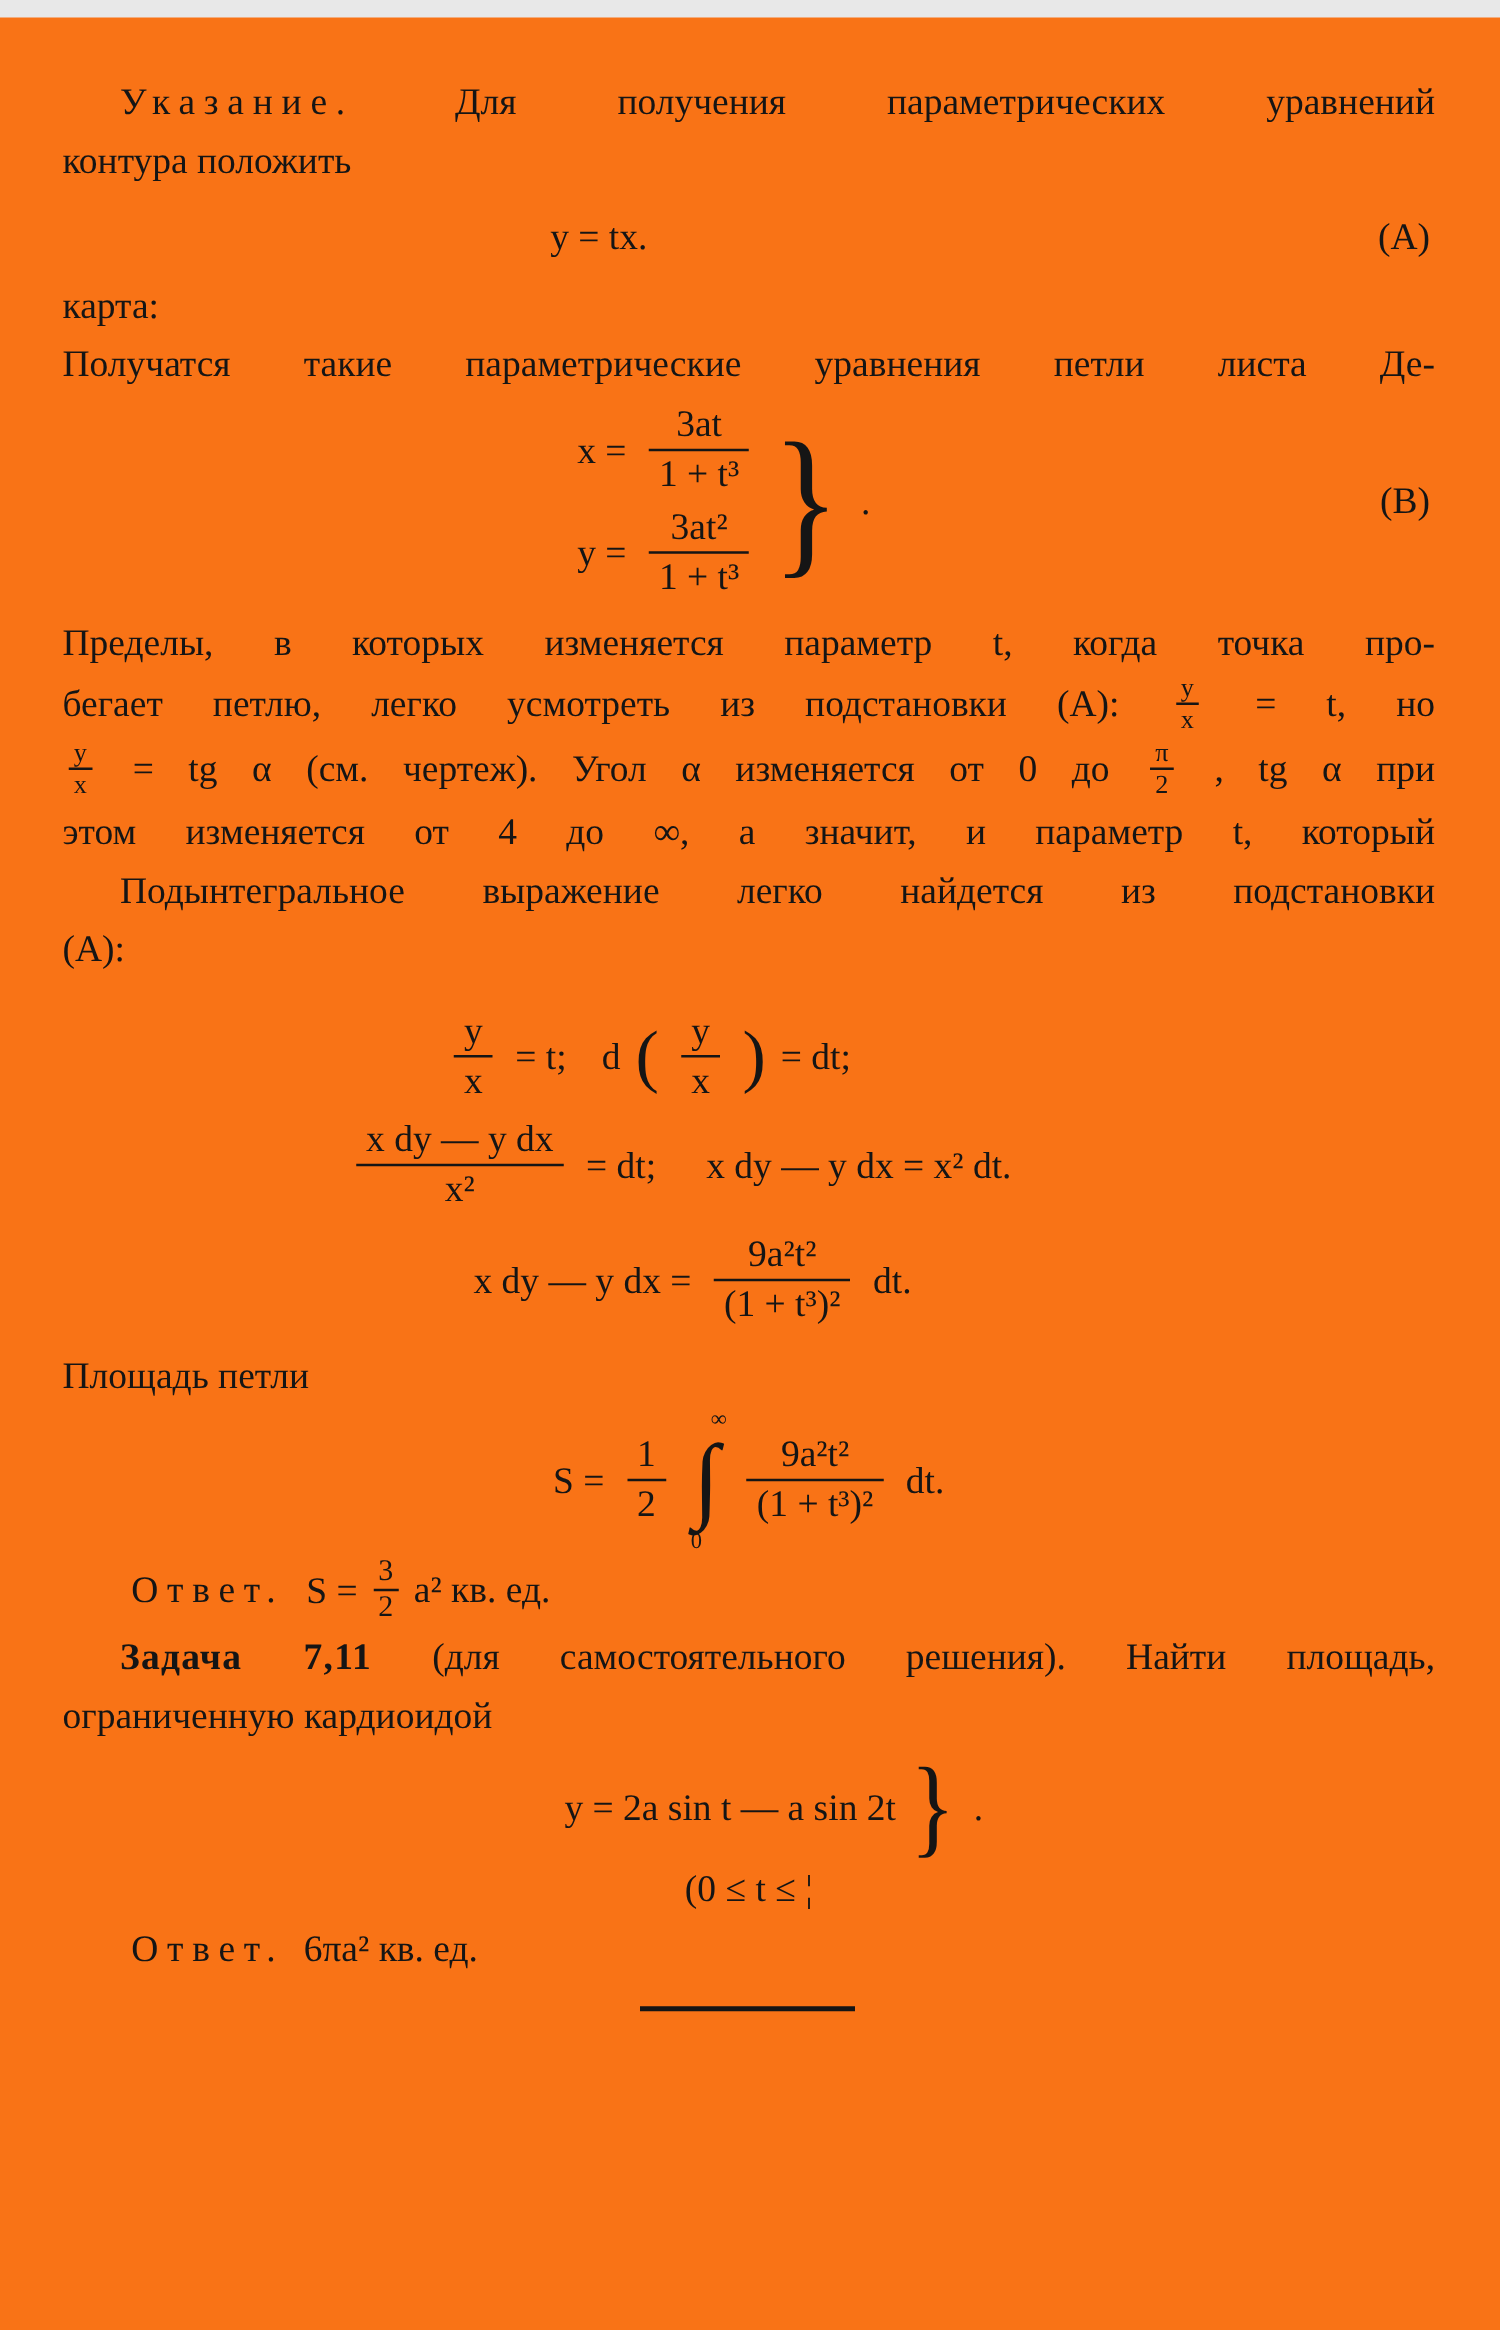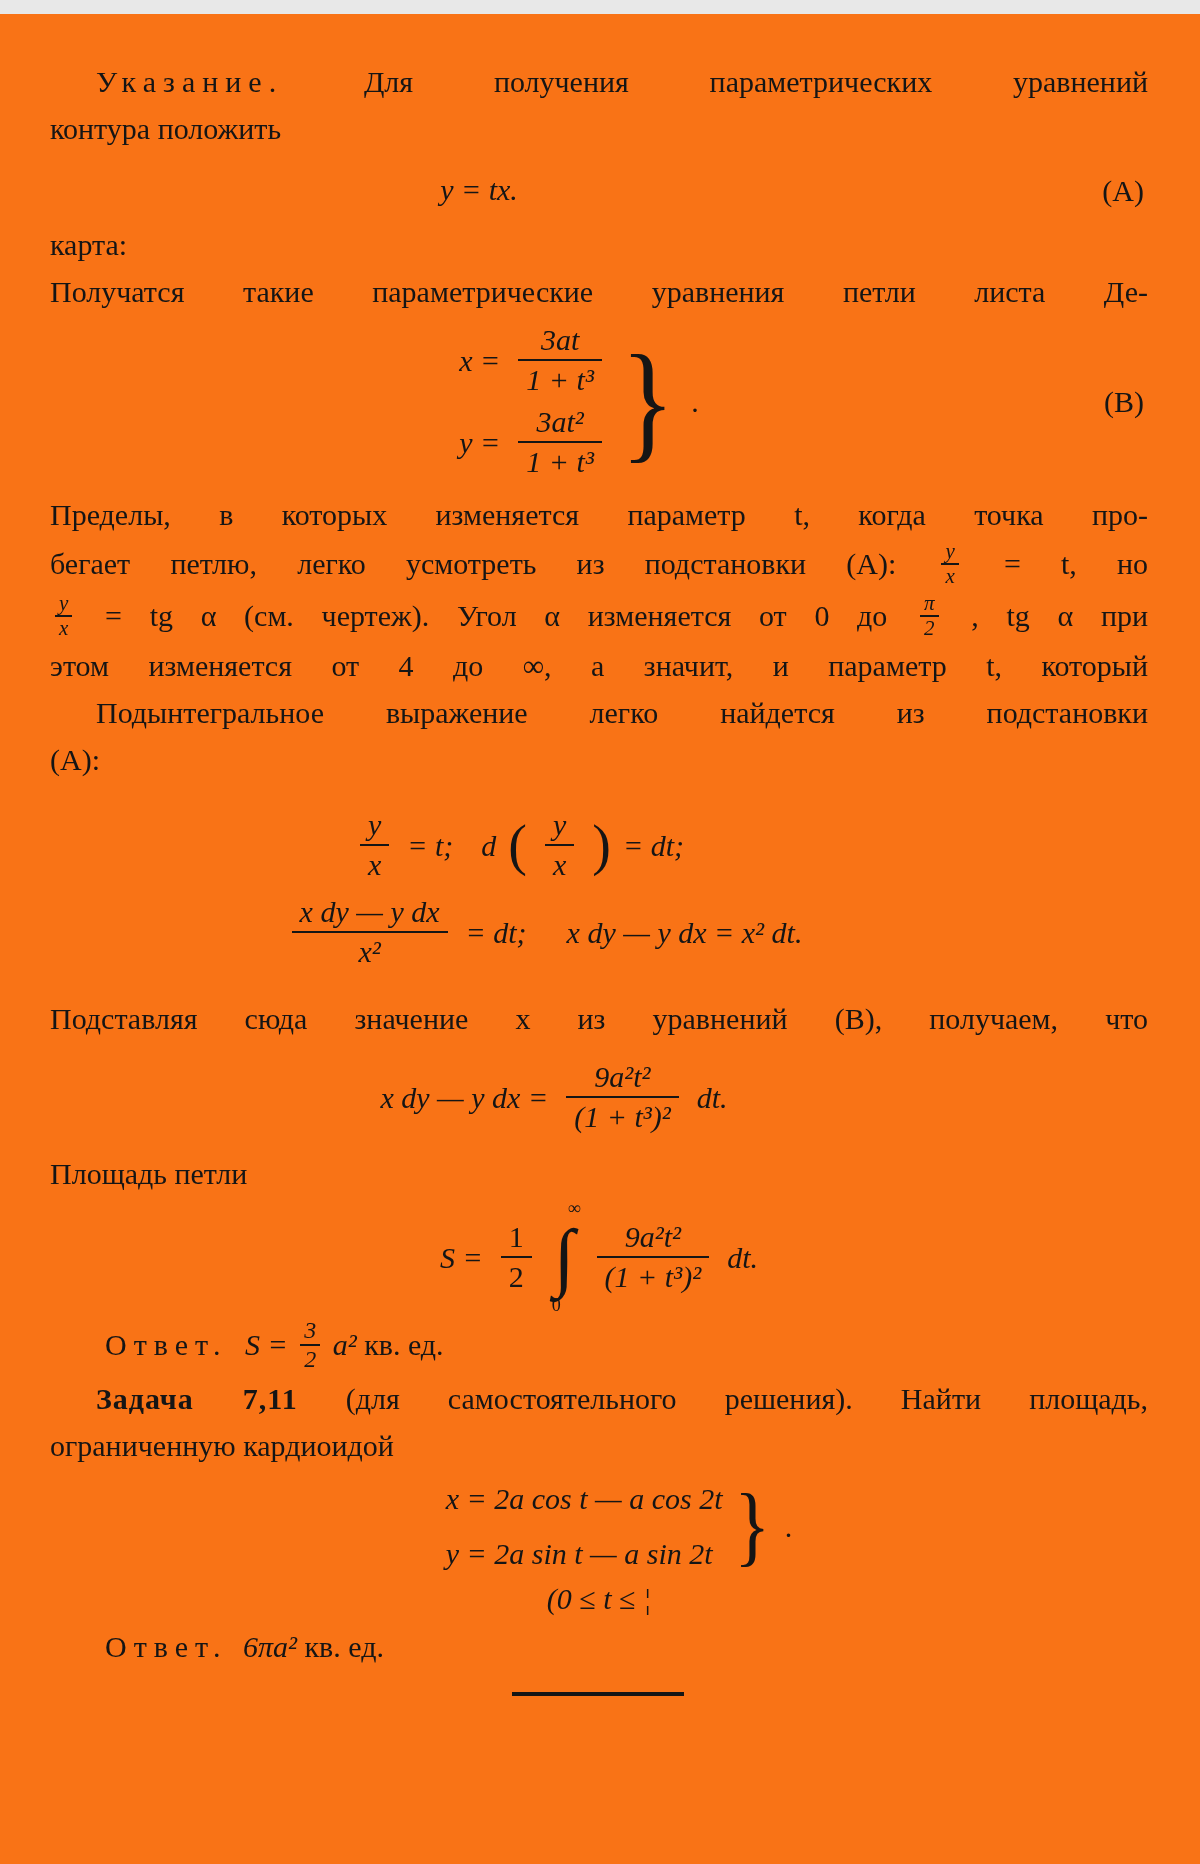--- a/index.html
+++ b/index.html
@@ -8,21 +8,21 @@
     background:#f97316; color:#151515;
     font-family:"Liberation Serif","DejaVu Serif",serif;
     overflow:hidden;
   }
   .content {padding:44px 52px 0 50px; font-size:30px; line-height:47px;}
   .line {margin:0;}
   .fill {text-align:justify; text-align-last:justify;}
   .center {text-align:center;}
   .sp {letter-spacing:7px;}
   .b {font-weight:700; letter-spacing:1px;}
-  .it {font-style:italic;}
+  .it {}
   .ind {text-indent:46px;}
   .pad-l {padding-left:55px;}
 
   
   .disp {position:relative; text-align:center;}
   .eqlabel {position:absolute; right:4px; top:50%; transform:translateY(-50%); font-style:normal;}
   .eqrow {display:inline-flex; align-items:center; gap:12px;}
   .sysrows {display:inline-flex; flex-direction:column; align-items:flex-start; row-gap:8px;}
   .sys {display:inline-flex; align-items:center; gap:8px;}
   .sysdot {align-self:center; margin-left:4px;}
@@ -154,21 +154,20 @@
       <span class="eqrow">
         <span class="fr it">
           <span class="n">x dy — y dx</span>
           <span class="d">x²</span>
         </span>
         <span class="it">= dt;</span>
         <span class="it" style="margin-left:28px;">x dy — y dx = x² dt.</span>
       </span>
     </div>
 
-    <p class="line fill m-p5">Подставляя сюда значение x из уравнений (B), получаем, что</p>
 
     <div class="disp m-eqs">
       <span class="eqrow">
         <span class="it">x dy — y dx =</span>
         <span class="fr it">
           <span class="n">9a²t²</span>
           <span class="d">(1 + t³)²</span>
         </span>
         <span class="it">dt.</span>
       </span>
@@ -209,21 +208,20 @@
 
     <p class="line fill ind">
       <span class="b">Задача 7,11</span>
       <span>(для самостоятельного решения). Найти площадь,</span>
     </p>
     <p class="line">ограниченную кардиоидой</p>
 
     <div class="disp m-eqc">
       <span class="sys">
         <span class="sysrows">
-          <span class="it">x = 2a cos t — a cos 2t</span>
           <span class="it">y = 2a sin t — a sin 2t</span>
         </span>
         <span class="brace brace-c">}</span>
         <span class="sysdot">.</span>
       </span>
     </div>
     <p class="line center it m-range">(0 ≤ t ≤ ¦</p>
 
     <p class="line pad-l m-ans2">
       <span class="sp">Ответ.</span>

